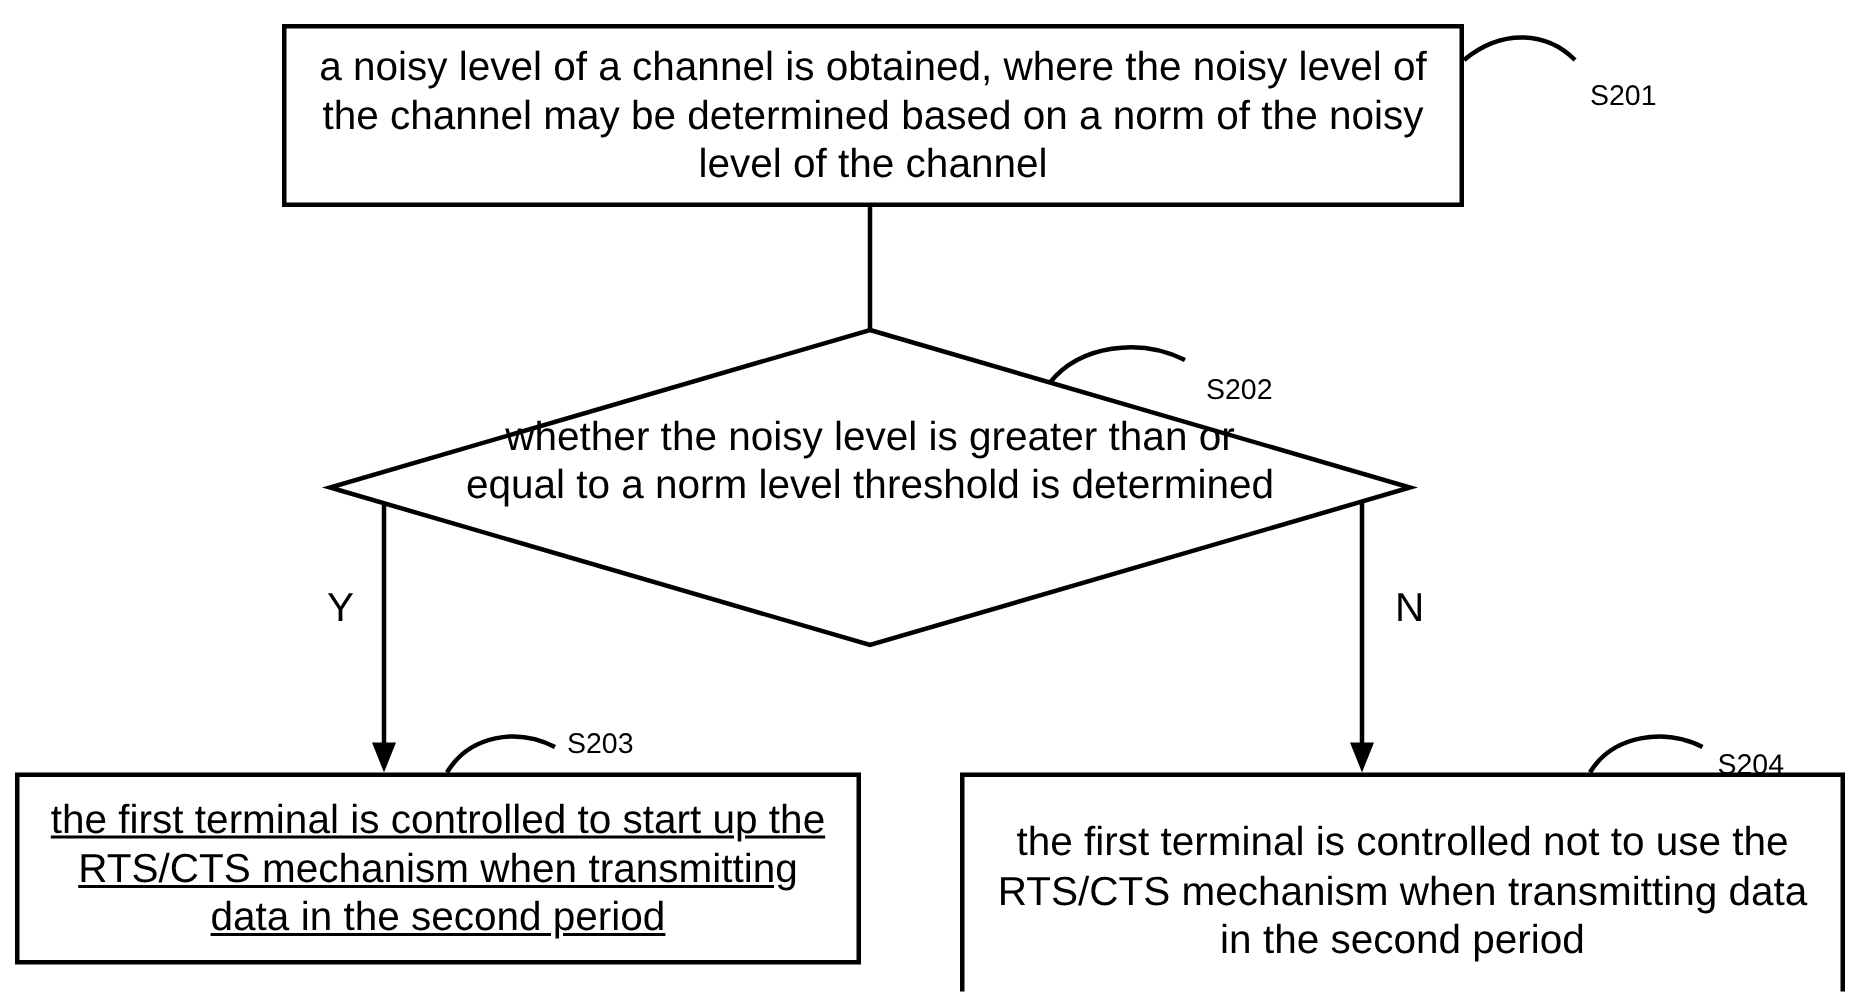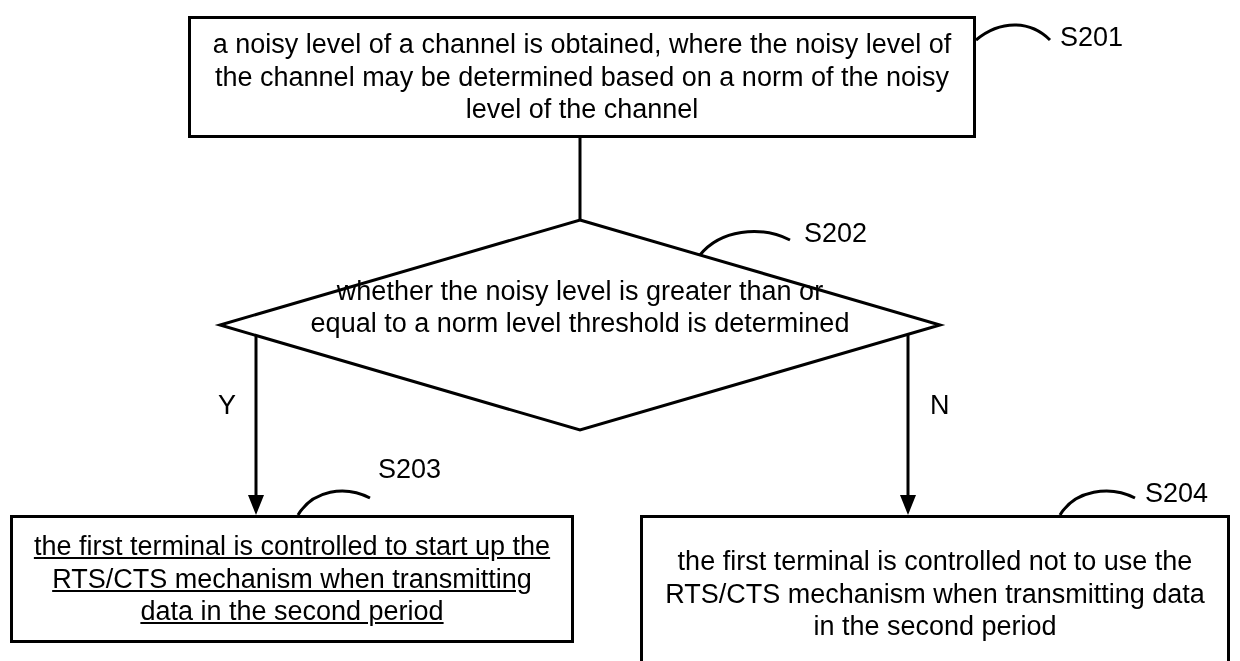--- a/index.html
+++ b/index.html
@@ -26,22 +26,23 @@
     background: #fff;
   }
   .label {
     position: absolute;
     font-size: 27px;
     color: #000;
     white-space: nowrap;
   }
   .ref {
     position: absolute;
-    font-size: 27px;
+    font-size: 19px;
     color: #000;
+    margin-top: 32px;
   }
   svg.overlay {
     position: absolute;
     left: 0; top: 0;
     width: 1240px;
     height: 661px;
     pointer-events: none;
   }
   .decision-text {
     position: absolute;
@@ -99,13 +100,13 @@
 </svg>
 <div class="ref" style="left:378px; top:454px;">S203</div>
 
 <div class="box" style="left:640px; top:515px; width:590px; height:158px;">
   <span>the first terminal is controlled not to use the RTS/CTS mechanism when transmitting data in the second period</span>
 </div>
 
 <svg class="overlay">
   <path d="M 1060 515 C 1075 490, 1110 485, 1135 498" stroke="#000" stroke-width="3" fill="none"></path>
 </svg>
-<div class="ref" style="left:1145px; top:478px;">S204</div>
+<div class="ref" style="left:1145px; top:468px;">S204</div>
 
 </body></html>

